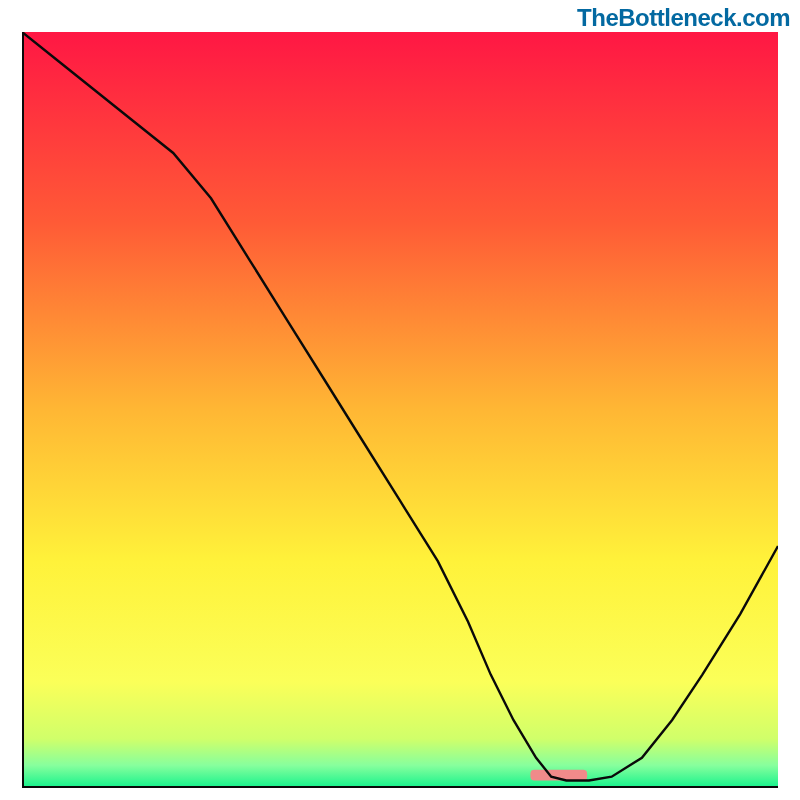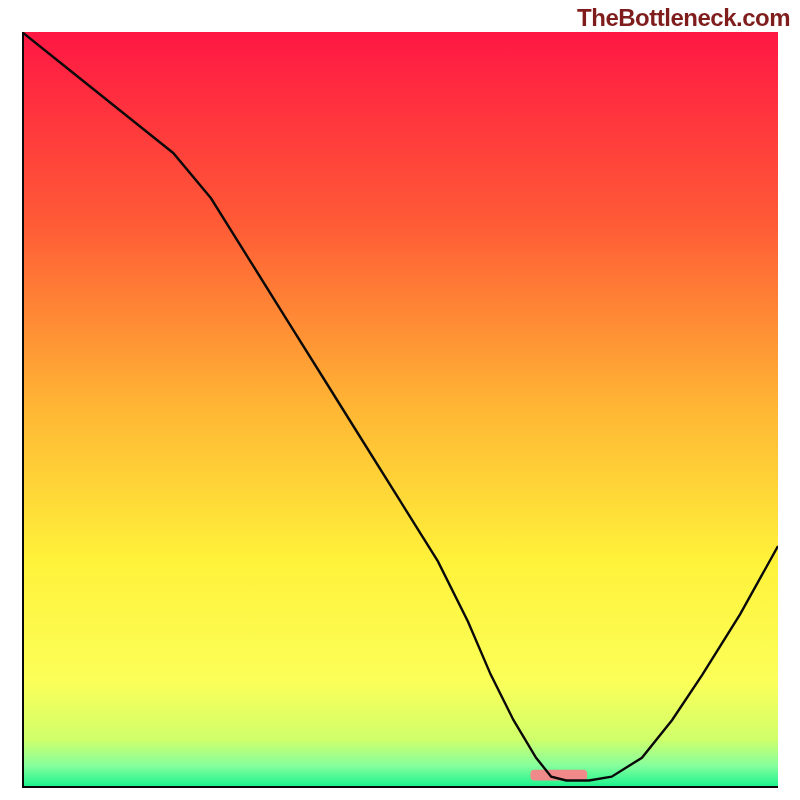--- a/index.html
+++ b/index.html
@@ -15,21 +15,21 @@
     width: 800px;
     height: 800px;
   }
   .watermark {
     position: absolute;
     top: 4px;
     right: 10px;
     font-family: Arial, Helvetica, sans-serif;
     font-size: 24px;
     font-weight: 600;
-    color: #7f1d1d;
+    color: #0369a1;
     letter-spacing: -0.5px;
   }
   .plot {
     position: absolute;
     top: 32px;
     left: 22px;
     width: 756px;
     height: 756px;
     display: block;
   }

